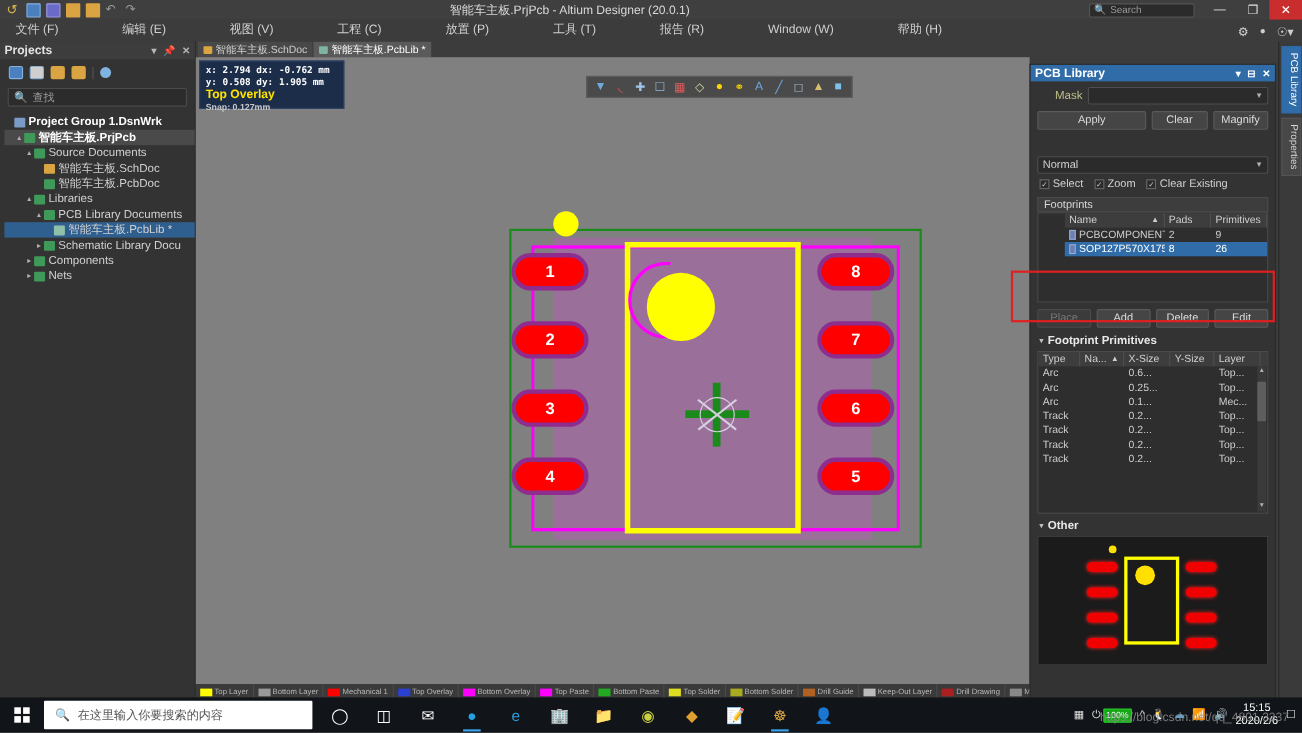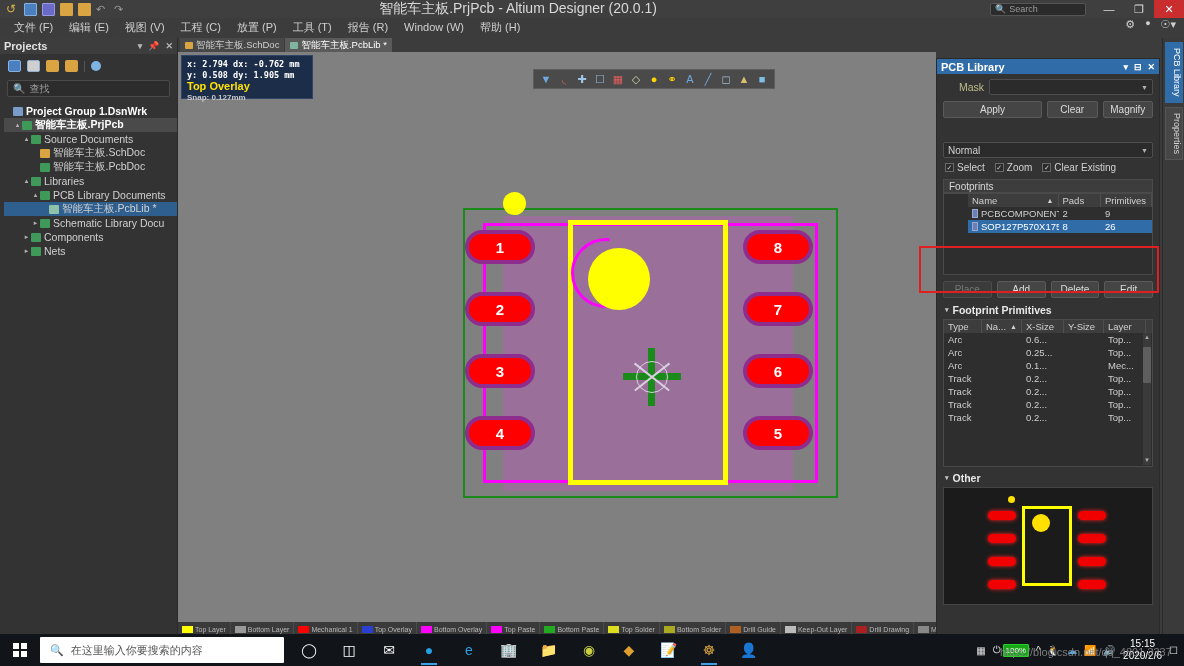--- a/index.html
+++ b/index.html
@@ -16,36 +16,36 @@
 
   
   .titlebar {
     position: absolute; left:0; top:0; width:1184px; height:18px;
     background: #3f3f3f; display:flex; align-items:center;
   }
   .tb-icons { display:flex; align-items:center; gap:5px; padding-left:6px; }
   .tb-ic { width:13px; height:13px; display:inline-block; position:relative; }
   .tb-title {
     position:absolute; left:0; width:1036px; text-align:center;
-    font-size:14px; color:#d8d8d8; pointer-events:none;
+    font-size:11px; color:#d8d8d8; pointer-events:none;
   }
   .tb-right { margin-left:auto; display:flex; align-items:center; height:18px; }
   .tb-search {
     width:96px; height:13px; background:#2b2b2b; border:1px solid #555;
     border-radius:2px; display:flex; align-items:center; gap:3px;
     padding:0 4px; margin-right:8px; font-size:9px; color:#9a9a9a;
   }
   .winbtn { width:30px; height:18px; display:flex; align-items:center;
     justify-content:center; font-size:11px; color:#ddd; }
   .winbtn.close { background:#c92d2d; color:#fff; }
 
   
   .menubar {
     position:absolute; left:0; top:18px; width:1184px; height:18px;
-    background:#3c3c3c; display:flex; align-items:flex-start; padding-left:6px;
+    background:#3c3c3c; display:flex; align-items:flex-end; padding-left:6px;gap:42px;
   }
   .menuitem { padding:0 8px; font-size:11px; color:#cfcfcf; line-height:18px; }
   .menu-right { margin-left:auto; display:flex; gap:10px; padding-right:8px;
     color:#cfcfcf; font-size:11px; }
 
   
   .projects {
     position:absolute; left:0; top:38px; width:178px; height:600px;
     background:#333333; border-right:1px solid #2a2a2a;
   }

